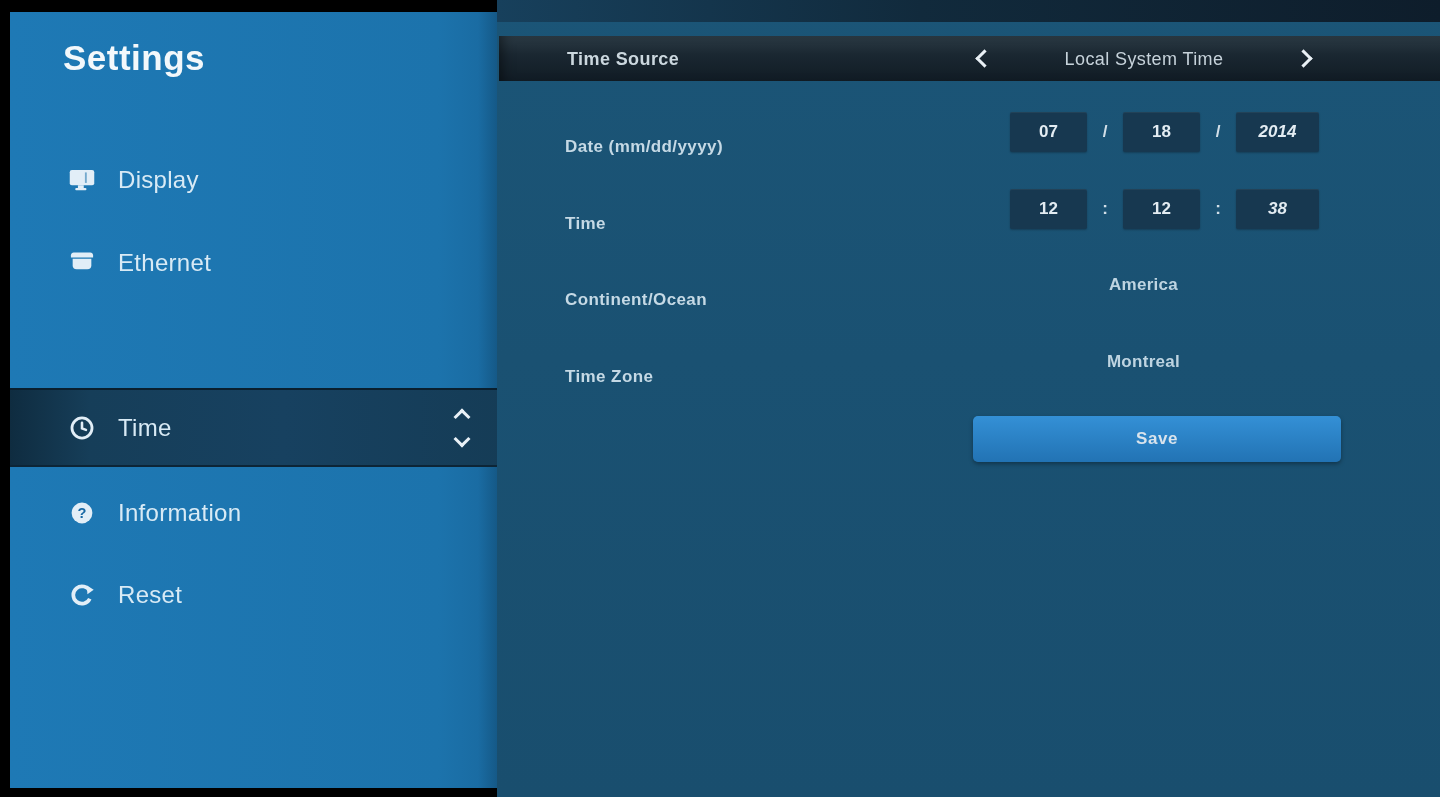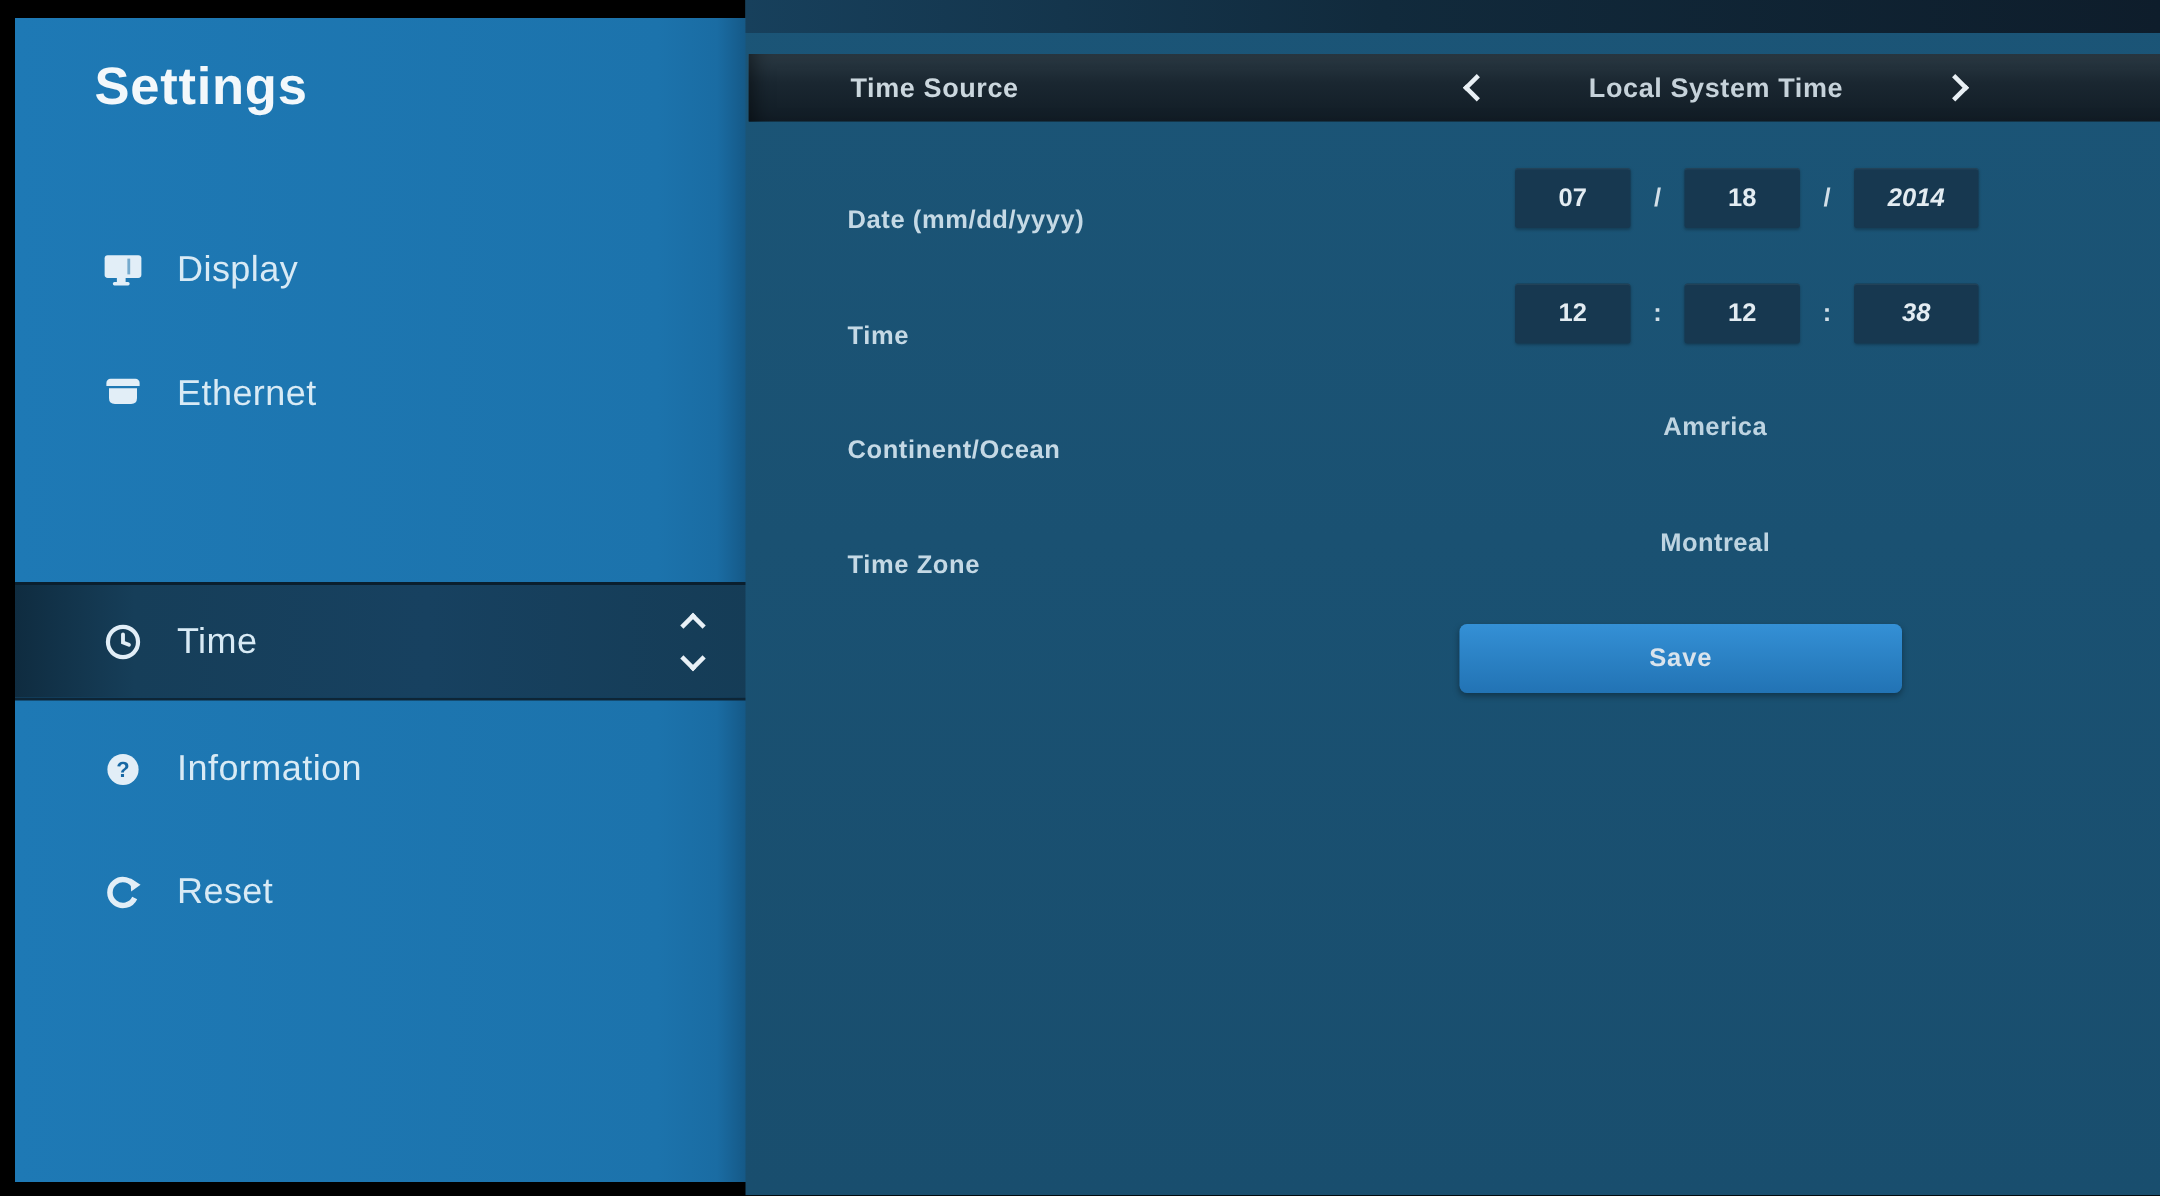--- a/index.html
+++ b/index.html
@@ -43,21 +43,21 @@
   .top-strip{position:absolute;left:0;top:0;width:100%;height:22px;
     background:linear-gradient(90deg,#17405C 0%,#112A3C 45%,#0E1D2B 100%);}
   .header-bar{
     position:absolute;left:2px;top:36px;right:0;height:45px;
     background:linear-gradient(180deg,#2B3A44 0%,#1A2731 42%,#111C25 100%);
     box-shadow:inset 10px 0 14px -8px rgba(0,0,0,.55);
   }
   .header-label{position:absolute;left:68px;top:50%;transform:translateY(-50%);
     font-size:18px;font-weight:bold;color:#CBD7DE;letter-spacing:.4px;white-space:nowrap;}
   .header-value{position:absolute;left:505px;width:280px;top:50%;transform:translateY(-50%);
-    text-align:center;font-size:18px;font-weight:bold;color:#C6D2DA;letter-spacing:.4px;}
+    text-align:center;font-size:18px;font-weight:normal;color:#C6D2DA;letter-spacing:.4px;}
   .nav-btn{position:absolute;top:50%;transform:translateY(-50%);width:26px;height:26px;
     display:flex;align-items:center;justify-content:center;cursor:pointer;}
   .nav-btn.prev{left:470px;}
   .nav-btn.next{left:794px;}
   .hchev{display:inline-block;width:10px;height:10px;
     border-top:3.4px solid #E9F0F5;border-right:3.4px solid #E9F0F5;}
   .hchev.left{transform:rotate(-135deg);margin-left:5px;}
   .hchev.right{transform:rotate(45deg);margin-right:5px;}
   
   .row-label{position:absolute;left:68px;font-size:17px;font-weight:bold;
@@ -65,21 +65,21 @@
   .fields{position:absolute;left:492px;width:309px;display:flex;align-items:center;margin-left:21px;}
   .fbox{width:77px;height:40px;background:#173850;border-radius:2px;
     display:flex;align-items:center;justify-content:center;
     font-size:17px;font-weight:bold;color:#E3ECF2;
     box-shadow:inset 0 1px 0 rgba(255,255,255,.05),0 1px 2px rgba(0,0,0,.25);cursor:pointer;}
   .fbox.wide{width:83px;font-style:italic;}
   .fsep{flex:1;text-align:center;font-size:17px;font-weight:bold;color:#D2DFE8;}
   .value-text{position:absolute;left:492px;width:309px;text-align:center;
     font-size:17px;font-weight:bold;color:#BED4E1;letter-spacing:.3px;}
   .save-button{
-    position:absolute;left:476px;top:416px;width:295px;height:46px;border:0;border-radius:5px;
+    position:absolute;left:476px;top:416px;width:368px;height:46px;border:0;border-radius:5px;
     background:linear-gradient(180deg,#3490D6 0%,#2A80C3 55%,#2273B4 100%);
     display:flex;align-items:center;justify-content:center;
     font-family:"Liberation Sans",sans-serif;font-size:17px;font-weight:bold;color:#D9E3EC;
     letter-spacing:.6px;box-shadow:0 2px 4px rgba(0,0,0,.35);cursor:pointer;
   }
   svg{display:block;}
 </style>
 </head>
 <body>
 

